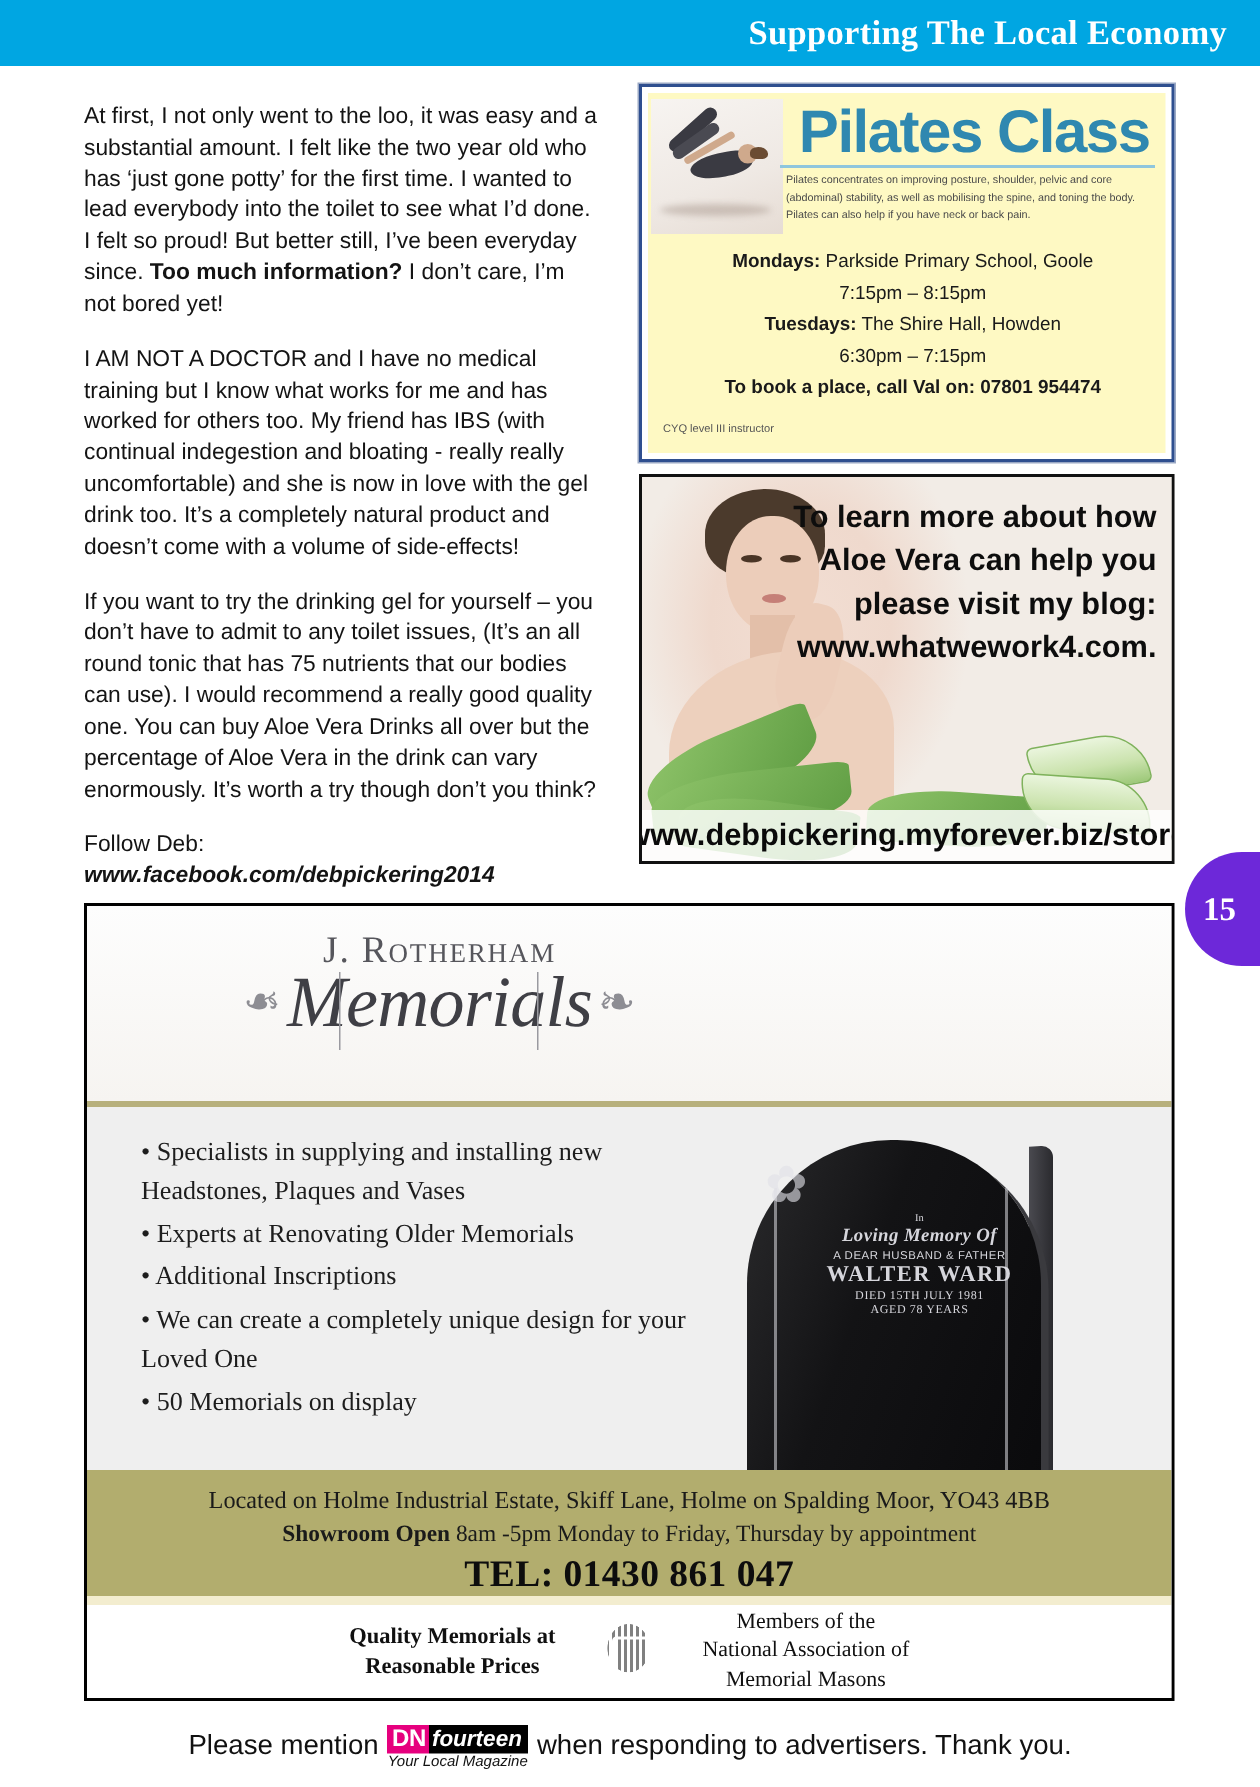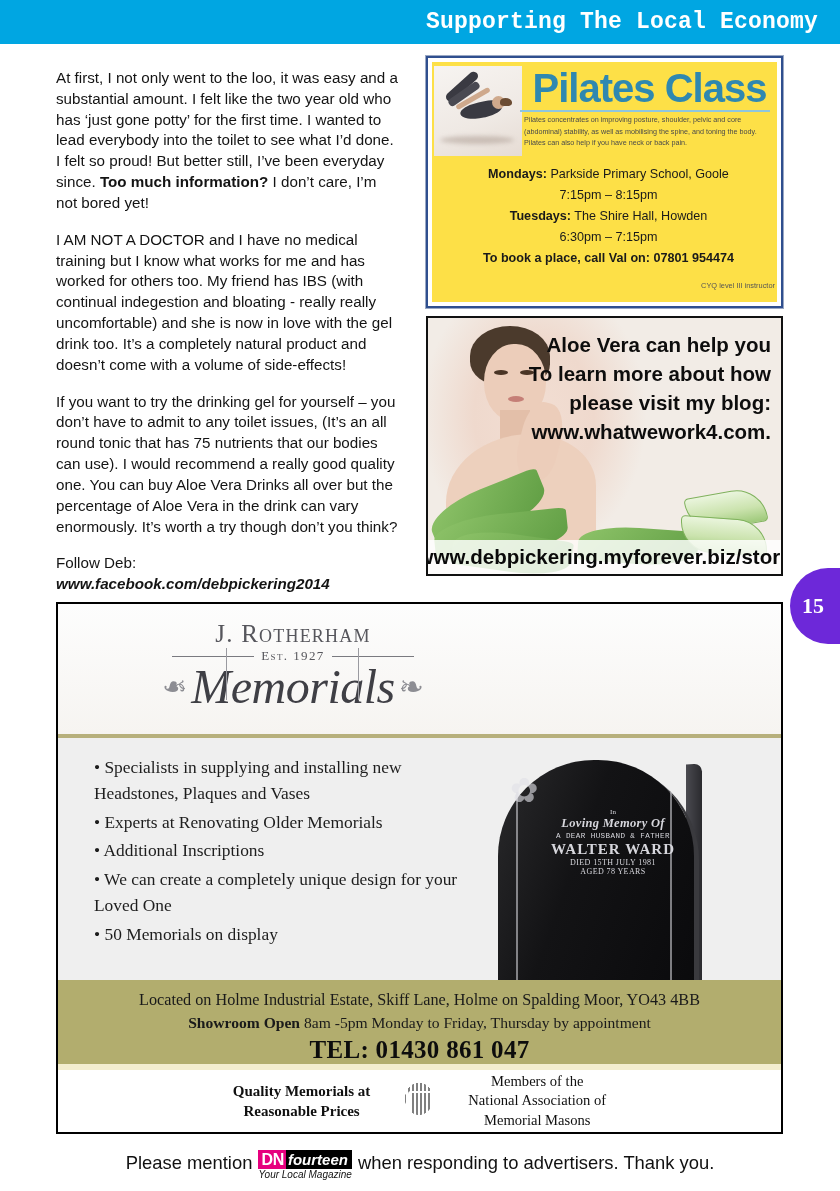--- a/index.html
+++ b/index.html
@@ -14,21 +14,21 @@
 
   
   .header-band{
     position:absolute;left:0;top:0;width:840px;height:44px;
     background:#00a6e2;
   }
   .header-title{
     position:absolute;right:22px;top:9px;
     color:#ffffff;font-weight:bold;font-size:23px;
     letter-spacing:.2px;white-space:nowrap;
-    font-family:Liberation Mono, monospace;
+    font-family:Liberation Serif, serif;
   }
 
   
   .article{
     position:absolute;left:56px;top:52px;width:344px;
   }
   .article p{
     margin:16px 0 15px 0;
     font-family:"Liberation Sans",sans-serif;
     font-size:15.2px;line-height:1.37;color:#141414;
@@ -41,21 +41,21 @@
   .ad-pilates{
     position:absolute;left:426px;top:56px;width:357px;height:252px;
     background:#ffffff;
     border:2px solid #2f4f8f;
     box-sizing:border-box;
     box-shadow:0 0 0 1px #9aa8c4;
     overflow:hidden;
   }
   .ad-pilates-inner{
     position:absolute;left:4px;top:4px;right:4px;bottom:4px;
-    background:#fde047;overflow:hidden;
+    background:#fef9c3;overflow:hidden;
   }
   .pil-title{
     position:absolute;left:90px;top:6px;width:255px;
     font-size:40px;font-weight:bold;color:#2f88b0;
     font-family:"Liberation Sans",sans-serif;
     letter-spacing:-1px;text-align:center;line-height:1;
   }
   .pil-rule{
     position:absolute;left:88px;top:48px;width:250px;height:2px;
     background:#8fc6dd;
@@ -70,21 +70,21 @@
     font-size:12.6px;color:#1a1a1a;
     font-family:"Liberation Sans",sans-serif;
   }
   .pil-line b{font-weight:bold;}
   .pil-l1{top:105px;}
   .pil-l2{top:126px;}
   .pil-l3{top:147px;}
   .pil-l4{top:168px;}
   .pil-l5{top:189px;font-weight:bold;}
   .pil-foot{
-    position:absolute;left:10px;top:219px;width:333px;text-align:right;
+    position:absolute;left:10px;top:219px;width:333px;text-align:left;
     font-size:7.4px;color:#555;
     font-family:"Liberation Sans",sans-serif;
   }
   
   .pil-photo{
     position:absolute;left:2px;top:4px;width:88px;height:90px;
     background:linear-gradient(160deg,#f7f4f1 0%,#efe9e4 60%,#e6dcd4 100%);
     overflow:hidden;
   }
   .pil-body{
@@ -289,21 +289,21 @@
   .stone-rose{
     position:absolute;left:12px;top:14px;width:52px;height:46px;
     color:rgba(225,225,230,.62);font-size:34px;line-height:1;
   }
   .stone-inscr{
     position:absolute;left:40px;top:48px;width:150px;text-align:center;
     color:#d6d6dc;
   }
   .ins-1{font-family:"Liberation Serif",serif;font-size:7px;}
   .ins-2{font-family:"Liberation Serif",serif;font-size:12.5px;font-style:italic;font-weight:bold;letter-spacing:.3px;}
-  .ins-3{font-family:Liberation Mono, monospace;font-size:7.6px;letter-spacing:.4px;margin-top:1px;}
+  .ins-3{font-family:Liberation Sans, sans-serif;font-size:7.6px;letter-spacing:.4px;margin-top:1px;}
   .ins-4{font-family:"Liberation Serif",serif;font-size:15px;font-weight:bold;letter-spacing:1px;margin-top:1px;}
   .ins-5{font-family:"Liberation Serif",serif;font-size:8px;letter-spacing:.4px;}
   .ins-6{font-family:"Liberation Serif",serif;font-size:8px;letter-spacing:.4px;}
   .stone-base{
     position:absolute;left:14px;top:256px;width:262px;height:64px;
     background:linear-gradient(170deg,#2e2e32 0%,#161618 45%,#0b0b0d 100%);
     transform:skewY(-4deg);
     box-shadow:4px 4px 0 #3a3a3e;
   }
 
@@ -435,45 +435,40 @@
     </div>
 
     <div class="aloe-leaf leaf1"></div>
     <div class="aloe-leaf leaf2"></div>
     <div class="aloe-leaf leaf3"></div>
     <div class="aloe-leaf leaf4"></div>
     <div class="aloe-slice slice1"></div>
     <div class="aloe-slice slice2"></div>
 
     <div class="aloe-text">
+      <div>To learn more about how</div>
       <div>Aloe Vera can help you</div>
-      <div>To learn more about how</div>
       <div>please visit my blog:</div>
       <div>www.whatwework4.com.</div>
     </div>
 
     <div class="aloe-strip">
       <span>www.debpickering.myforever.biz/store</span>
     </div>
   </div>
 
   <div class="page-badge">
     <span>15</span>
   </div>
 
   <div class="ad-memorial">
 
     <div class="mem-top">
       <div class="mem-logo">
         <div class="mem-logo-name">J. Rotherham</div>
-        <div class="mem-est-row">
-          <div class="mem-est-line"></div>
-          <div class="mem-est">Est. 1927</div>
-          <div class="mem-est-line"></div>
-        </div>
         <div class="mem-word-row">
           <span class="mem-scroll left">❧</span>
           <span class="mem-word">Memorials</span>
           <span class="mem-scroll right">❧</span>
         </div>
       </div>
       <div class="mem-side-l"></div>
       <div class="mem-side-r"></div>
     </div>
 

